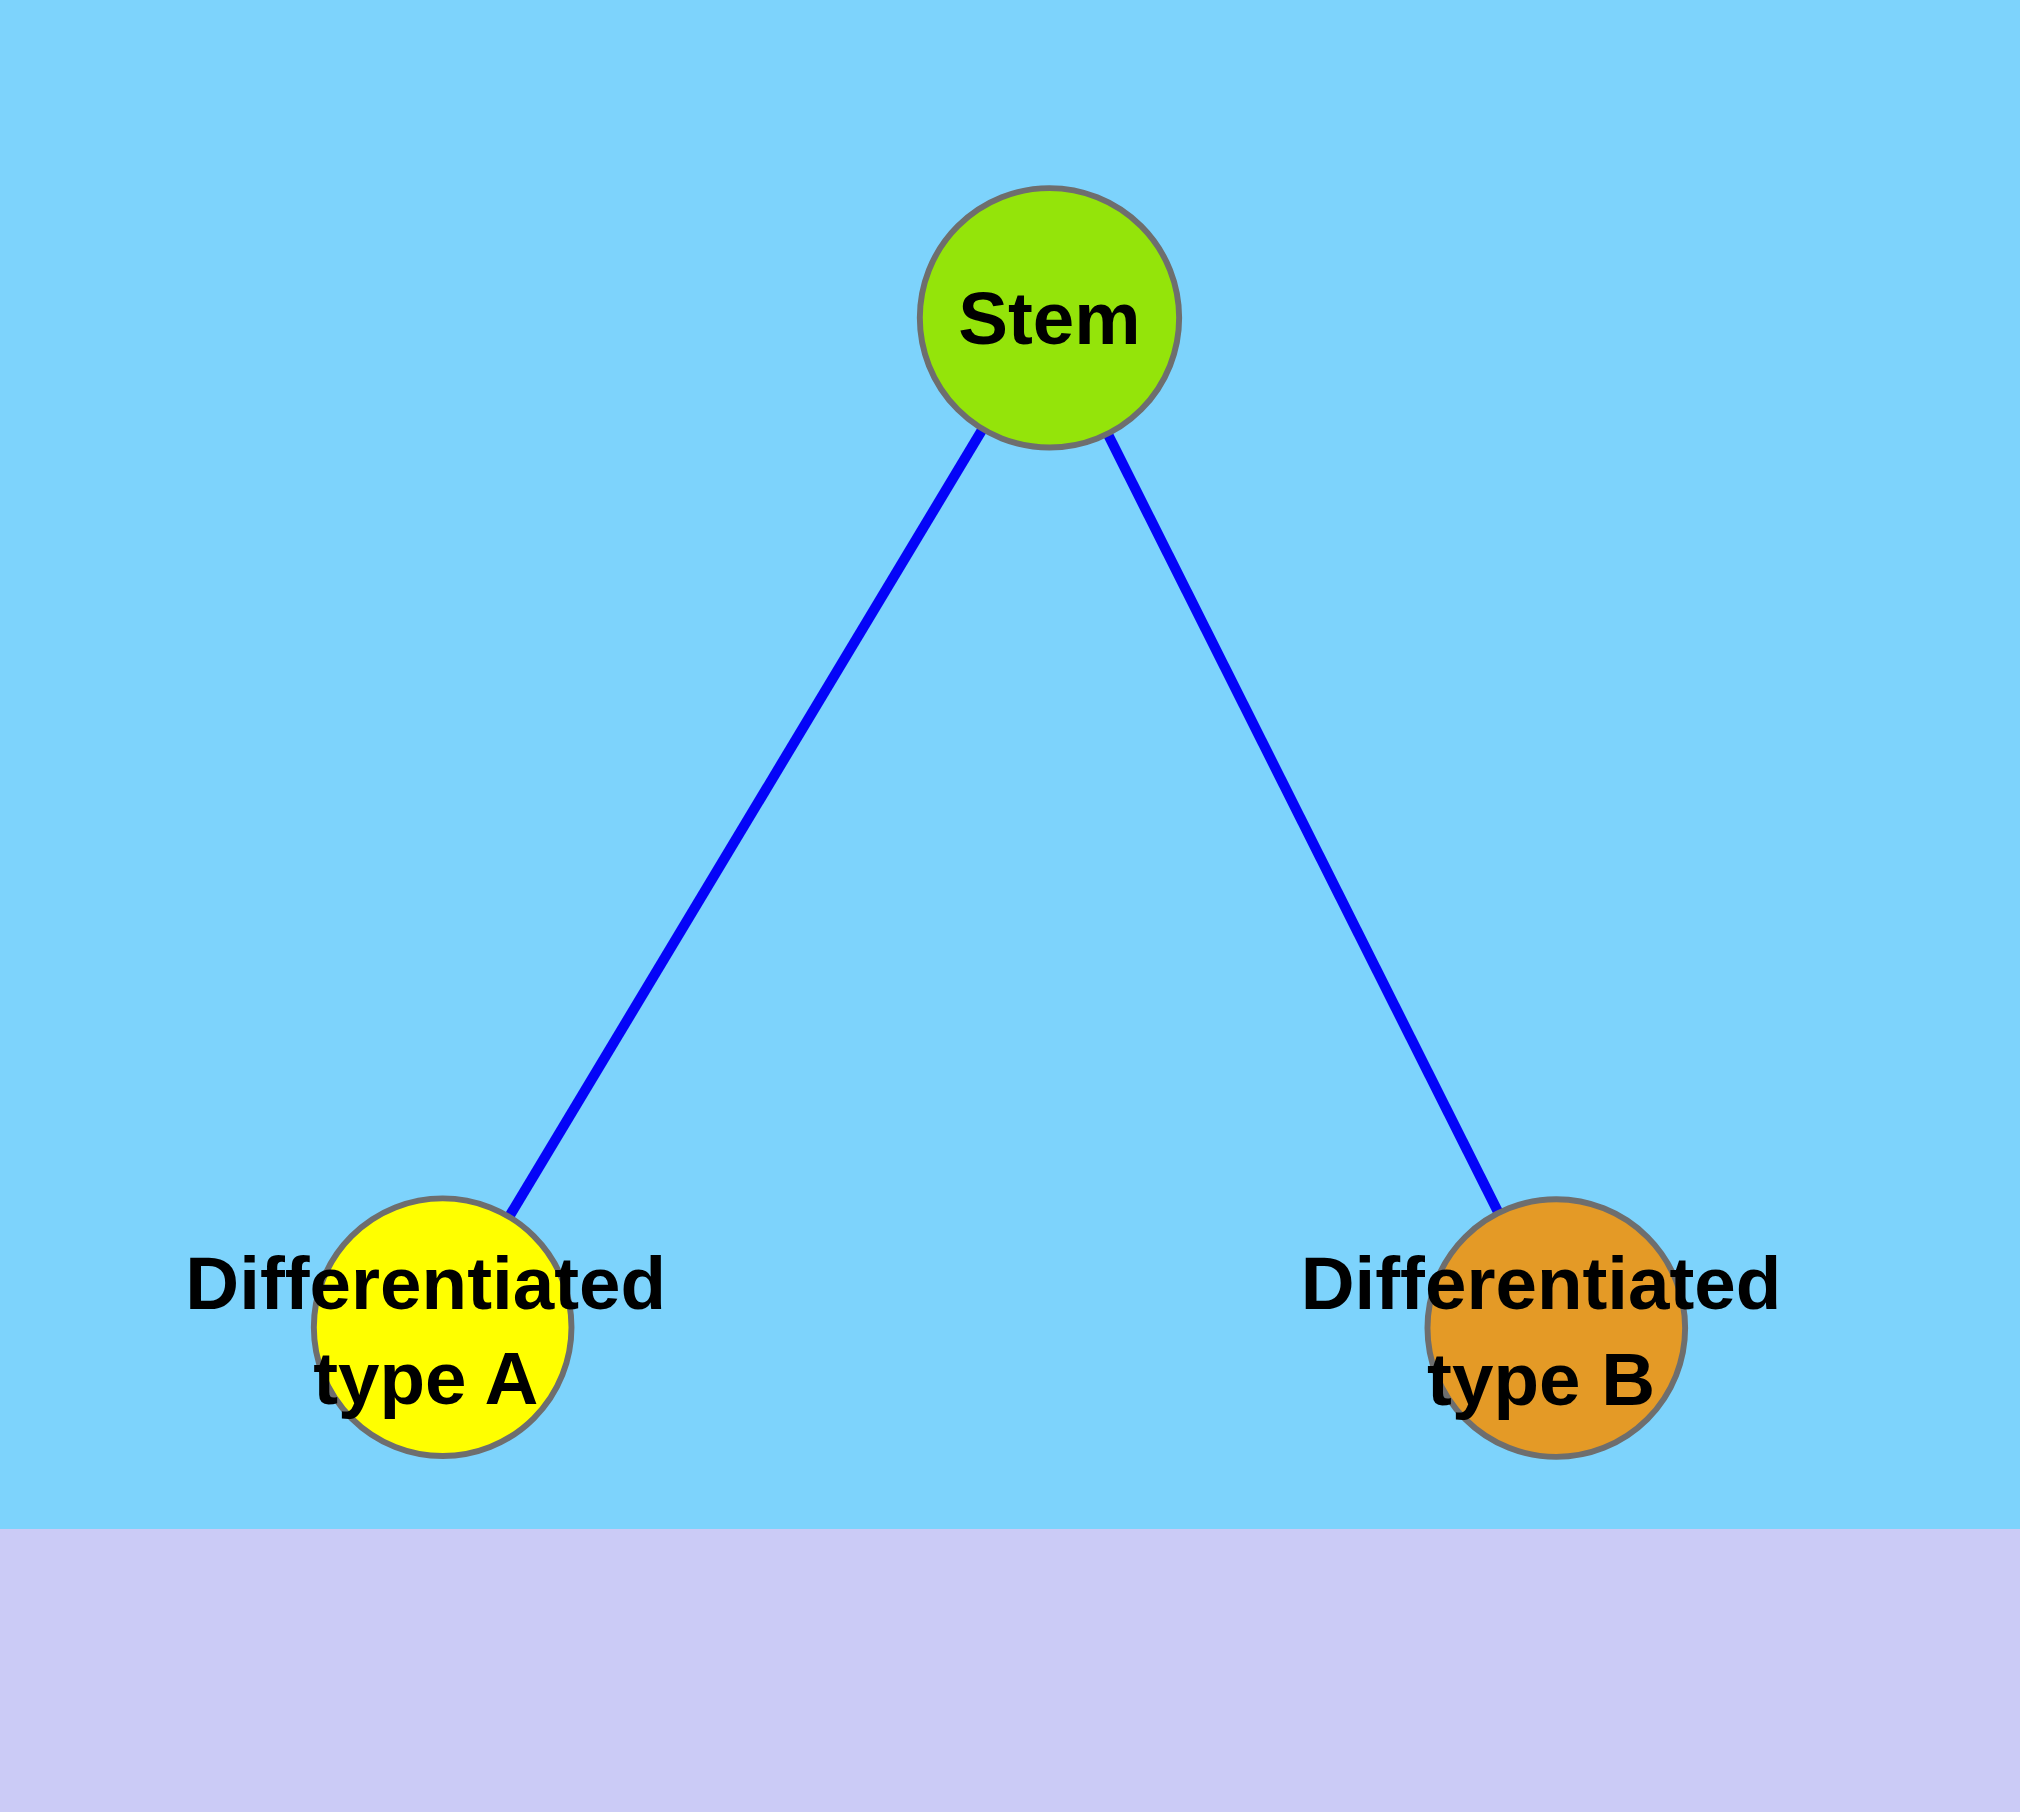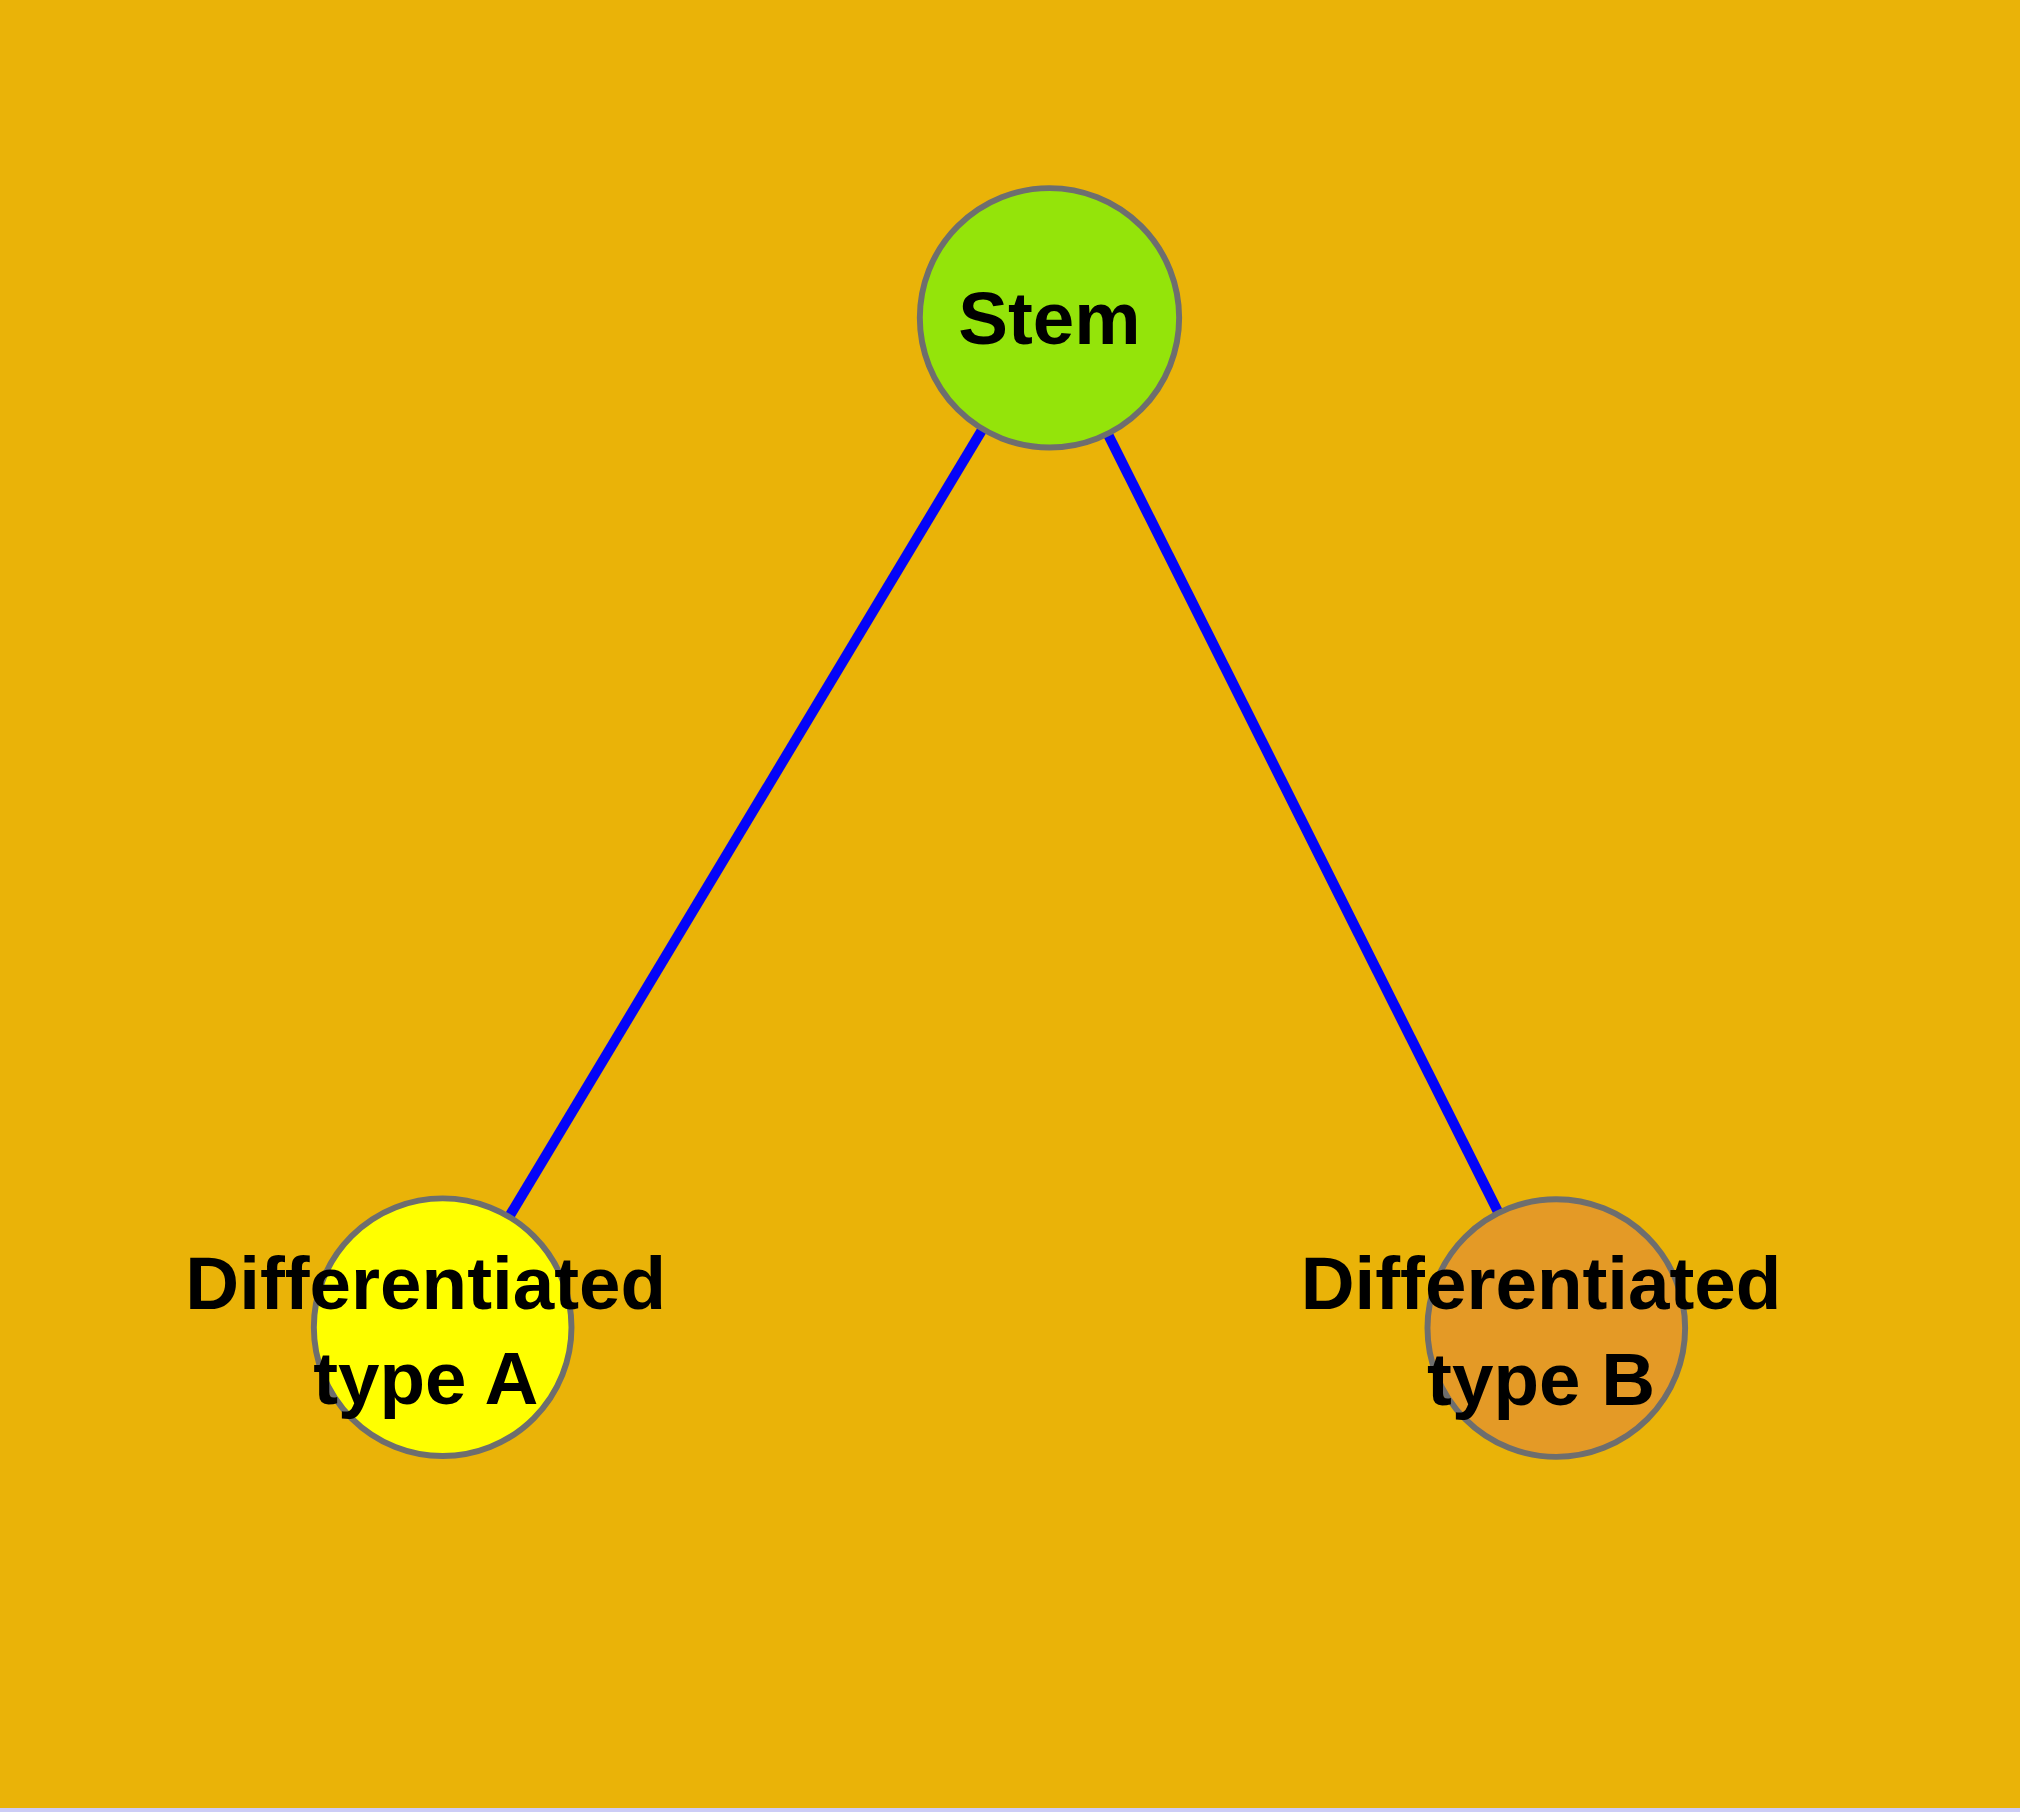--- a/index.html
+++ b/index.html
@@ -4,22 +4,22 @@
 <style>
   html, body {
     margin: 0;
     padding: 0;
     background: #CBCBF6;
     font-family: "Liberation Sans", sans-serif;
   }
   #canvas {
     position: relative;
     width: 2021px;
-    height: 1808px;
-    background: #eab308;
+    height: 1529px;
+    background: #7dd3fc;
     overflow: hidden;
   }
   svg.diagram {
     position: absolute;
     left: 0;
     top: 0;
     width: 2021px;
     height: 1812px;
     display: block;
   }

